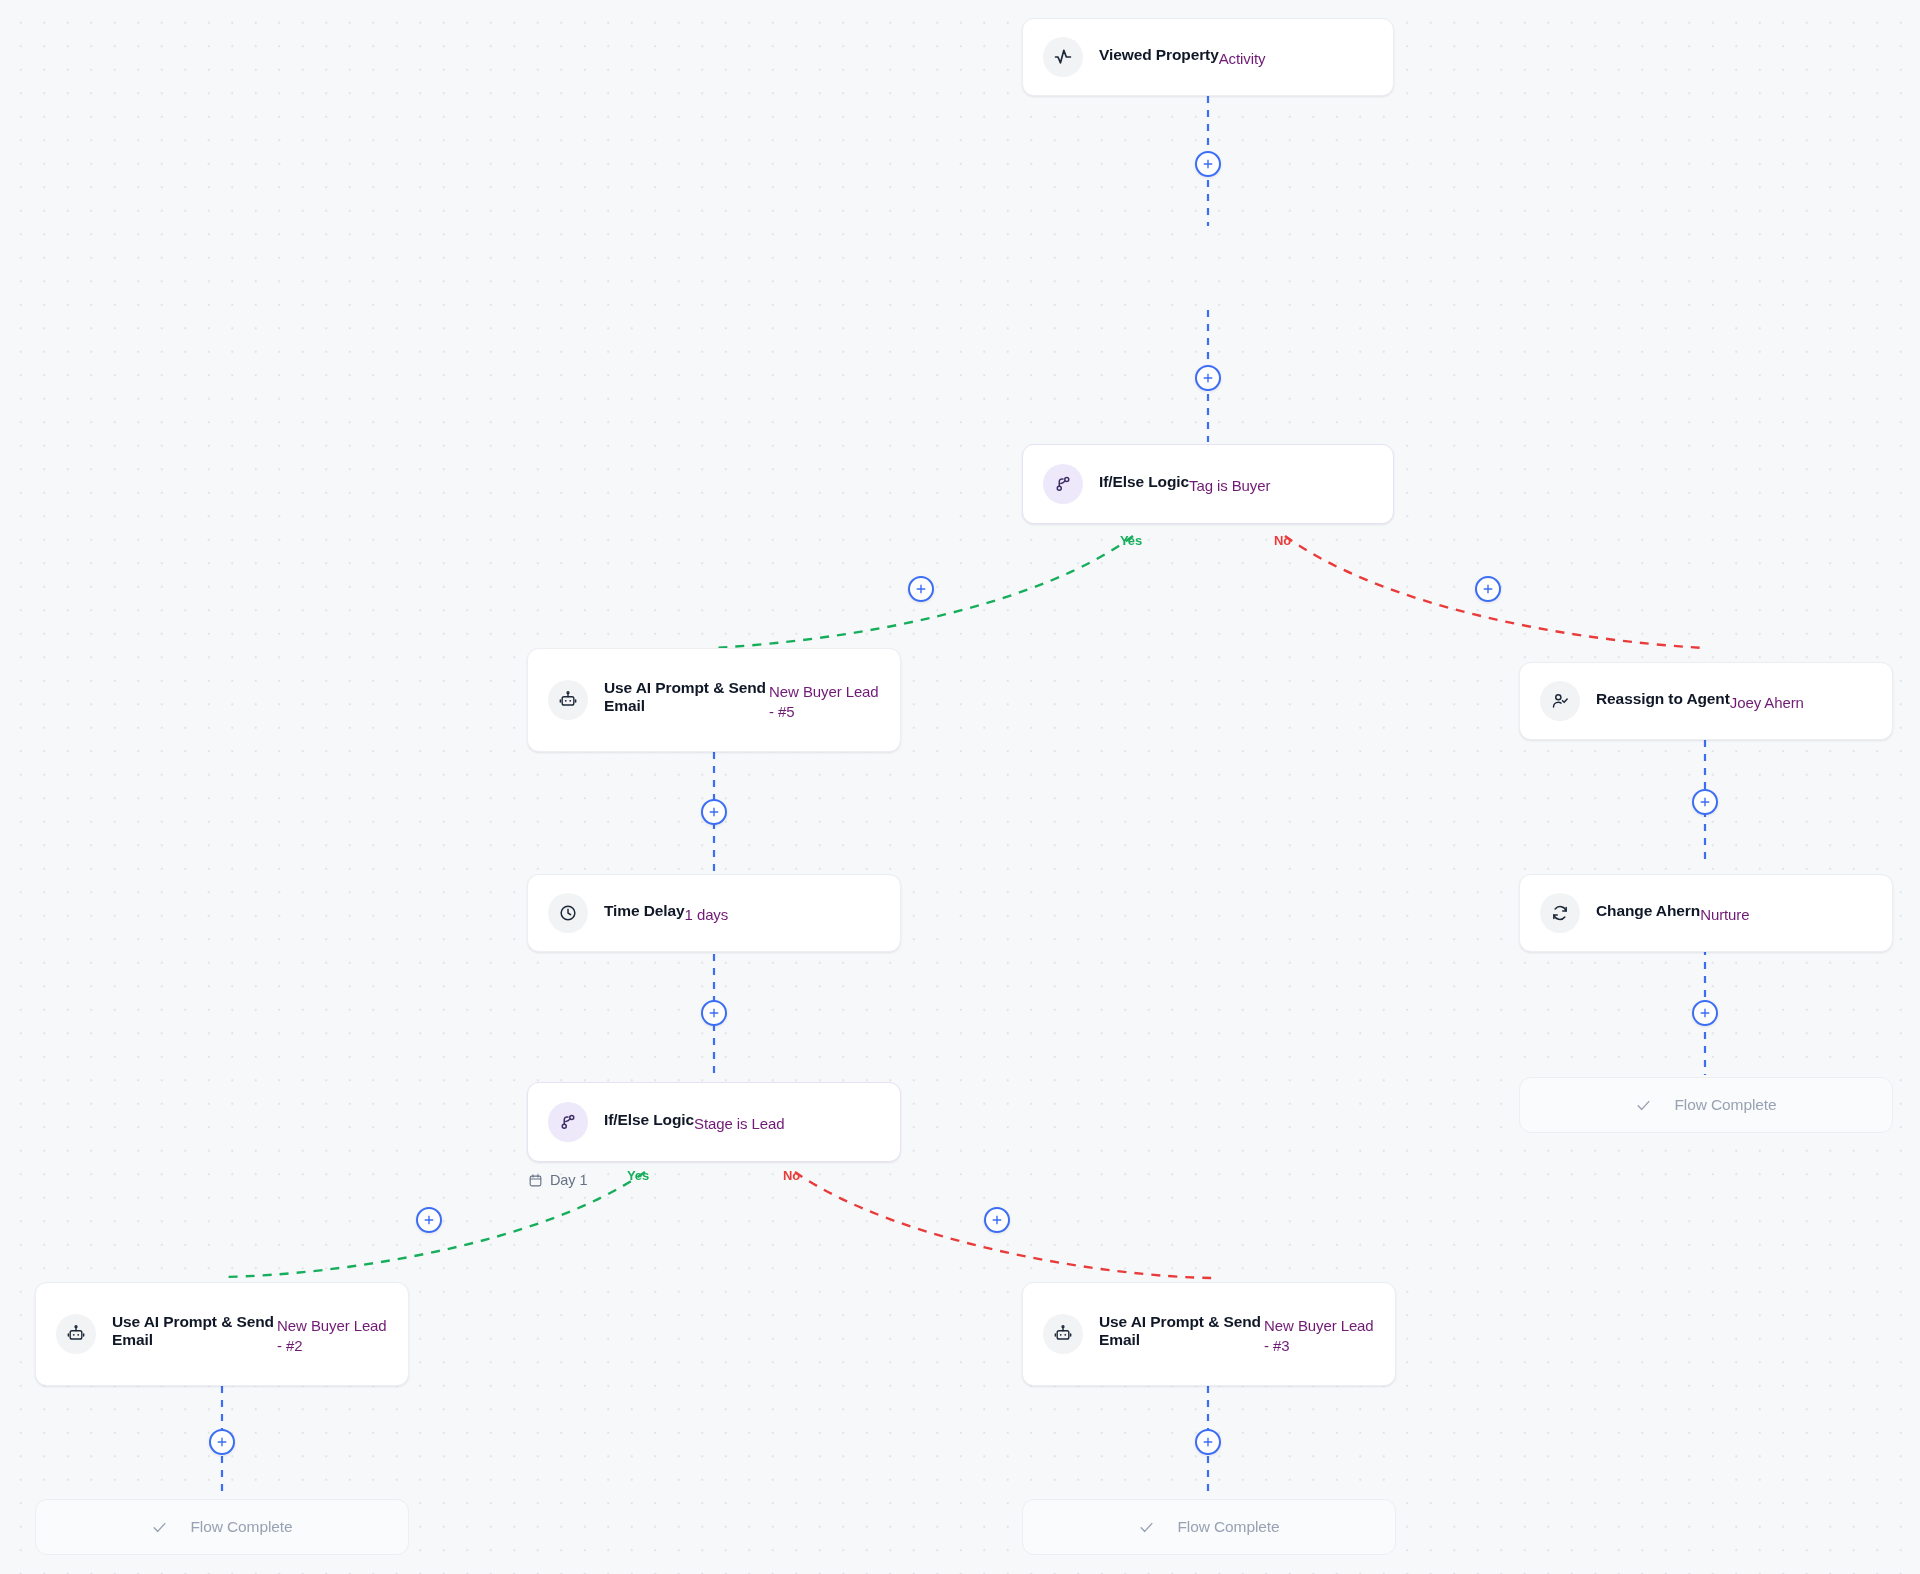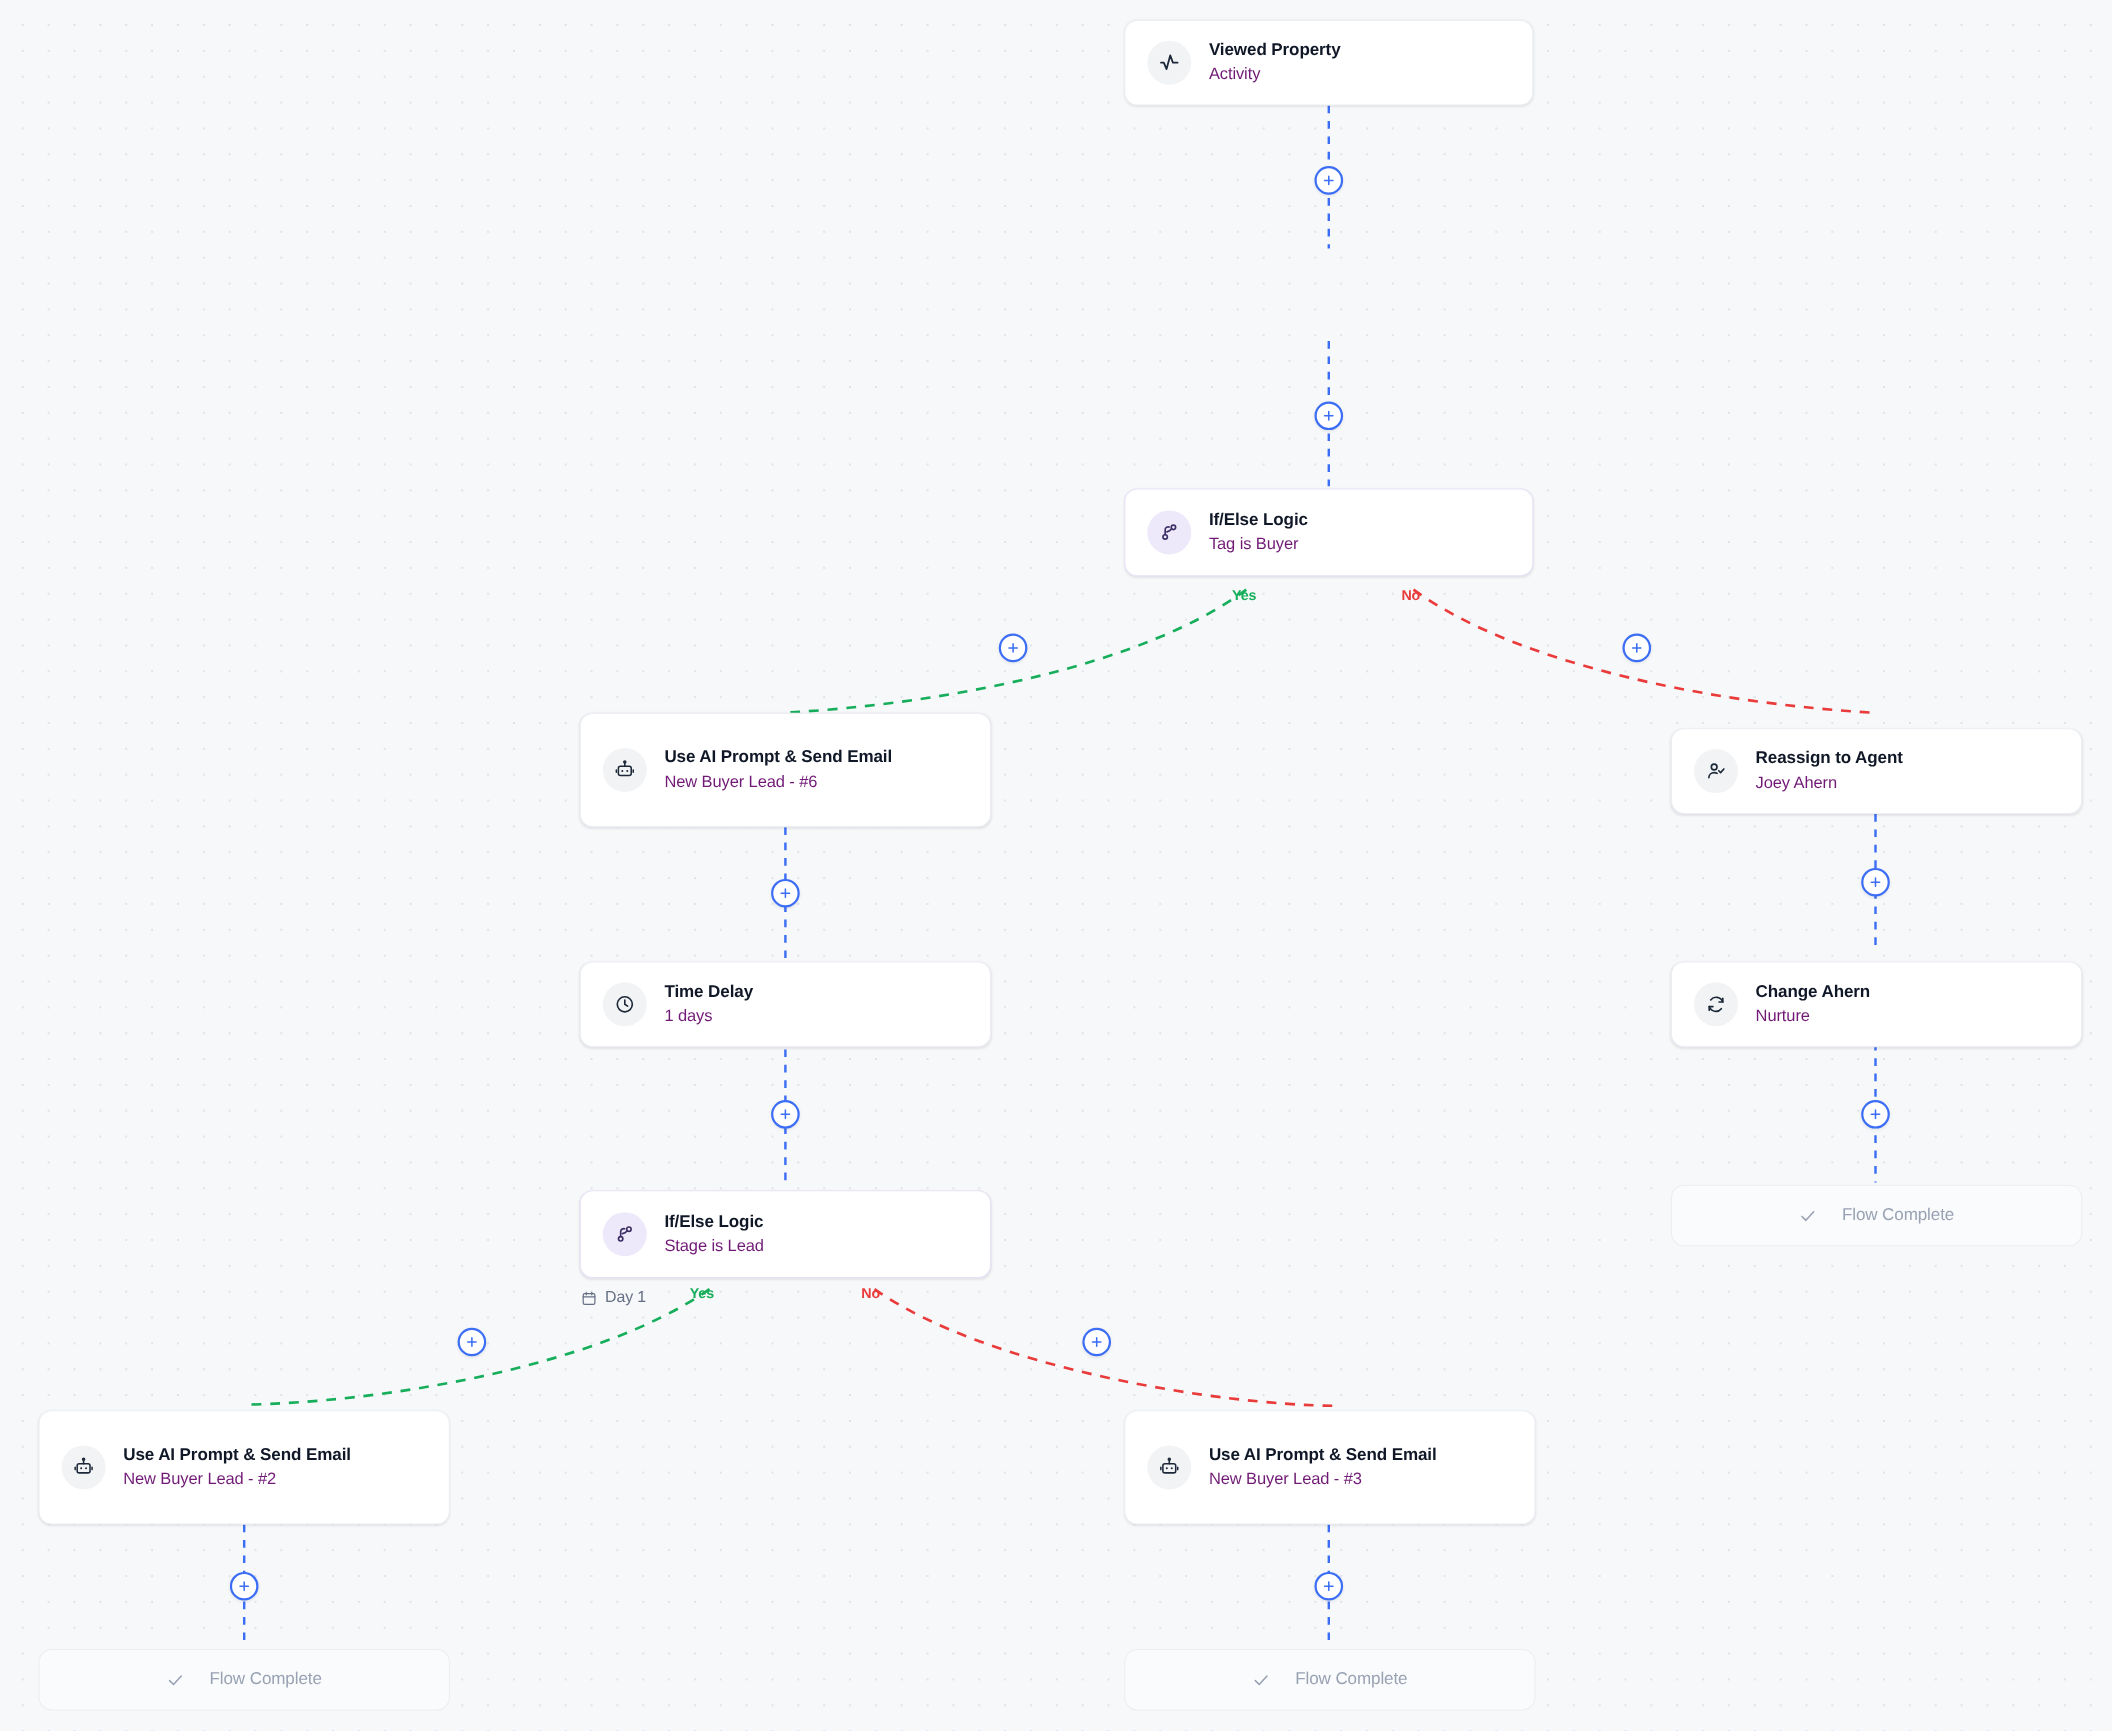--- a/index.html
+++ b/index.html
@@ -64,21 +64,21 @@
   .node.logic .icon-wrap {
     background: #ede9fb;
   }
   .node .icon-wrap svg {
     width: 20px;
     height: 20px;
     display: block;
   }
   .node .text {
     display: flex;
-    flex-direction: column;
+    flex-direction: row;
     justify-content: center;
     min-width: 0;
   }
   .node .title {
     font-size: 15.5px;
     font-weight: bold;
     color: #101828;
     line-height: 1.18;
     letter-spacing: -0.1px;
   }
@@ -214,21 +214,21 @@
         <rect x="5" y="8" width="14" height="10" rx="2.2"></rect>
         <path d="M12 4v4"></path>
           <circle cx="12" cy="3.2" r="1.1"></circle>
         <path d="M2.8 12v2.4M21.2 12v2.4"></path>
         <circle cx="9.3" cy="13" r="1.1" fill="#1d2939" stroke="none"></circle>
         <circle cx="14.7" cy="13" r="1.1" fill="#1d2939" stroke="none"></circle>
       </svg>
     </div>
     <div class="text">
       <div class="title two-line">Use AI Prompt &amp; Send Email</div>
-      <div class="subtitle">New Buyer Lead - #6</div>
+      <div class="subtitle">New Buyer Lead - #5</div>
     </div>
   </div>
 
   <div class="node" style="left:1519px; top:662px; width:374px; height:78px;">
     <div class="icon-wrap">
       <svg viewBox="0 0 24 24" fill="none" stroke="#1d2939" stroke-width="1.8" stroke-linecap="round" stroke-linejoin="round">
         <circle cx="10" cy="7.5" r="3.1"></circle>
         <path d="M4.2 19.2c0-3.3 2.6-5.6 5.8-5.6 1.3 0 2.4.3 3.3.9"></path>
         <path d="M15 11.6l2 2 3.6-3.9"></path>
       </svg>

